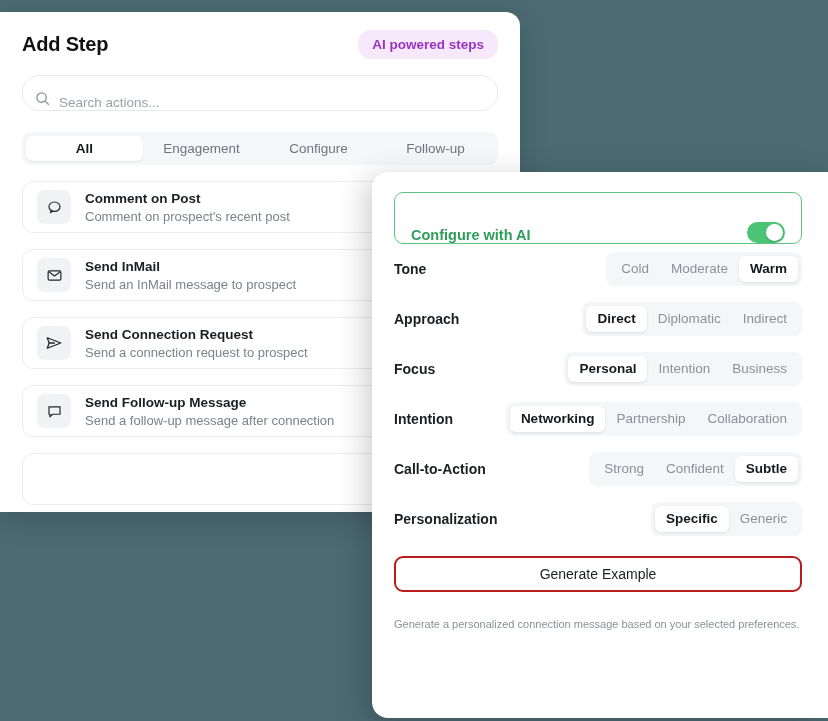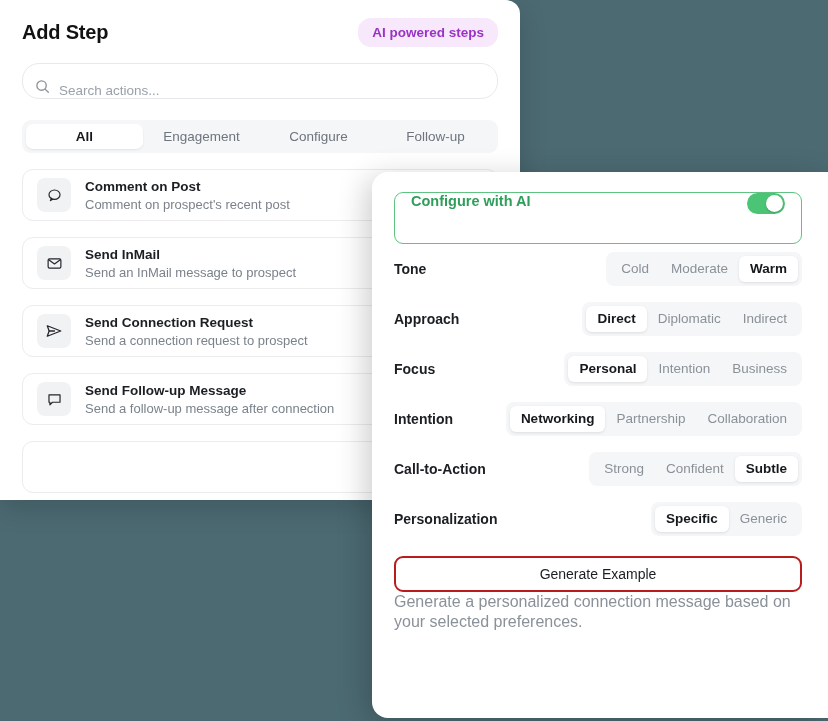--- a/index.html
+++ b/index.html
@@ -14,21 +14,21 @@
     background: #4c6a72;
     font-family: "Liberation Sans", sans-serif;
     position: relative;
     -webkit-font-smoothing: antialiased;
   }
 
   
   .add-step-panel {
     position: absolute;
     left: 0px;
-    top: 0px;
+    top: 12px;
     width: 520px;
     height: 500px;
     background: #ffffff;
     border-radius: 0 14px 14px 0;
     box-shadow: 0 8px 28px rgba(0,0,0,0.16);
     overflow: hidden;
     z-index: 1;
   }
 
   .panel-header {
@@ -157,21 +157,21 @@
     z-index: 2;
     padding: 20px 26px 0 22px;
     overflow: hidden;
   }
 
   .configure-row {
     border: 1px solid #5fc381;
     border-radius: 9px;
     height: 52px;
     display: flex;
-    align-items: flex-start;
+    align-items: flex-end;
     justify-content: space-between;
     padding: 0 16px;
     cursor: pointer;
   }
   .configure-label {
     color: #2f9e5a;
     font-size: 14.5px;
     font-weight: bold;
   }
   .toggle {
@@ -241,22 +241,23 @@
     display: flex;
     align-items: center;
     justify-content: center;
     font-size: 14px;
     color: #1b1e23;
     font-family: "Liberation Sans", sans-serif;
     cursor: pointer;
   }
 
   .helper-text {
+    margin-top: 22px;
     width: 408px;
-    font-size: 16px;
+    font-size: 11px;
     line-height: 20px;
     color: #8b9199;
   }
 </style>
 </head>
 <body>
 
 <div class="add-step-panel">
 
   <div class="panel-header">

